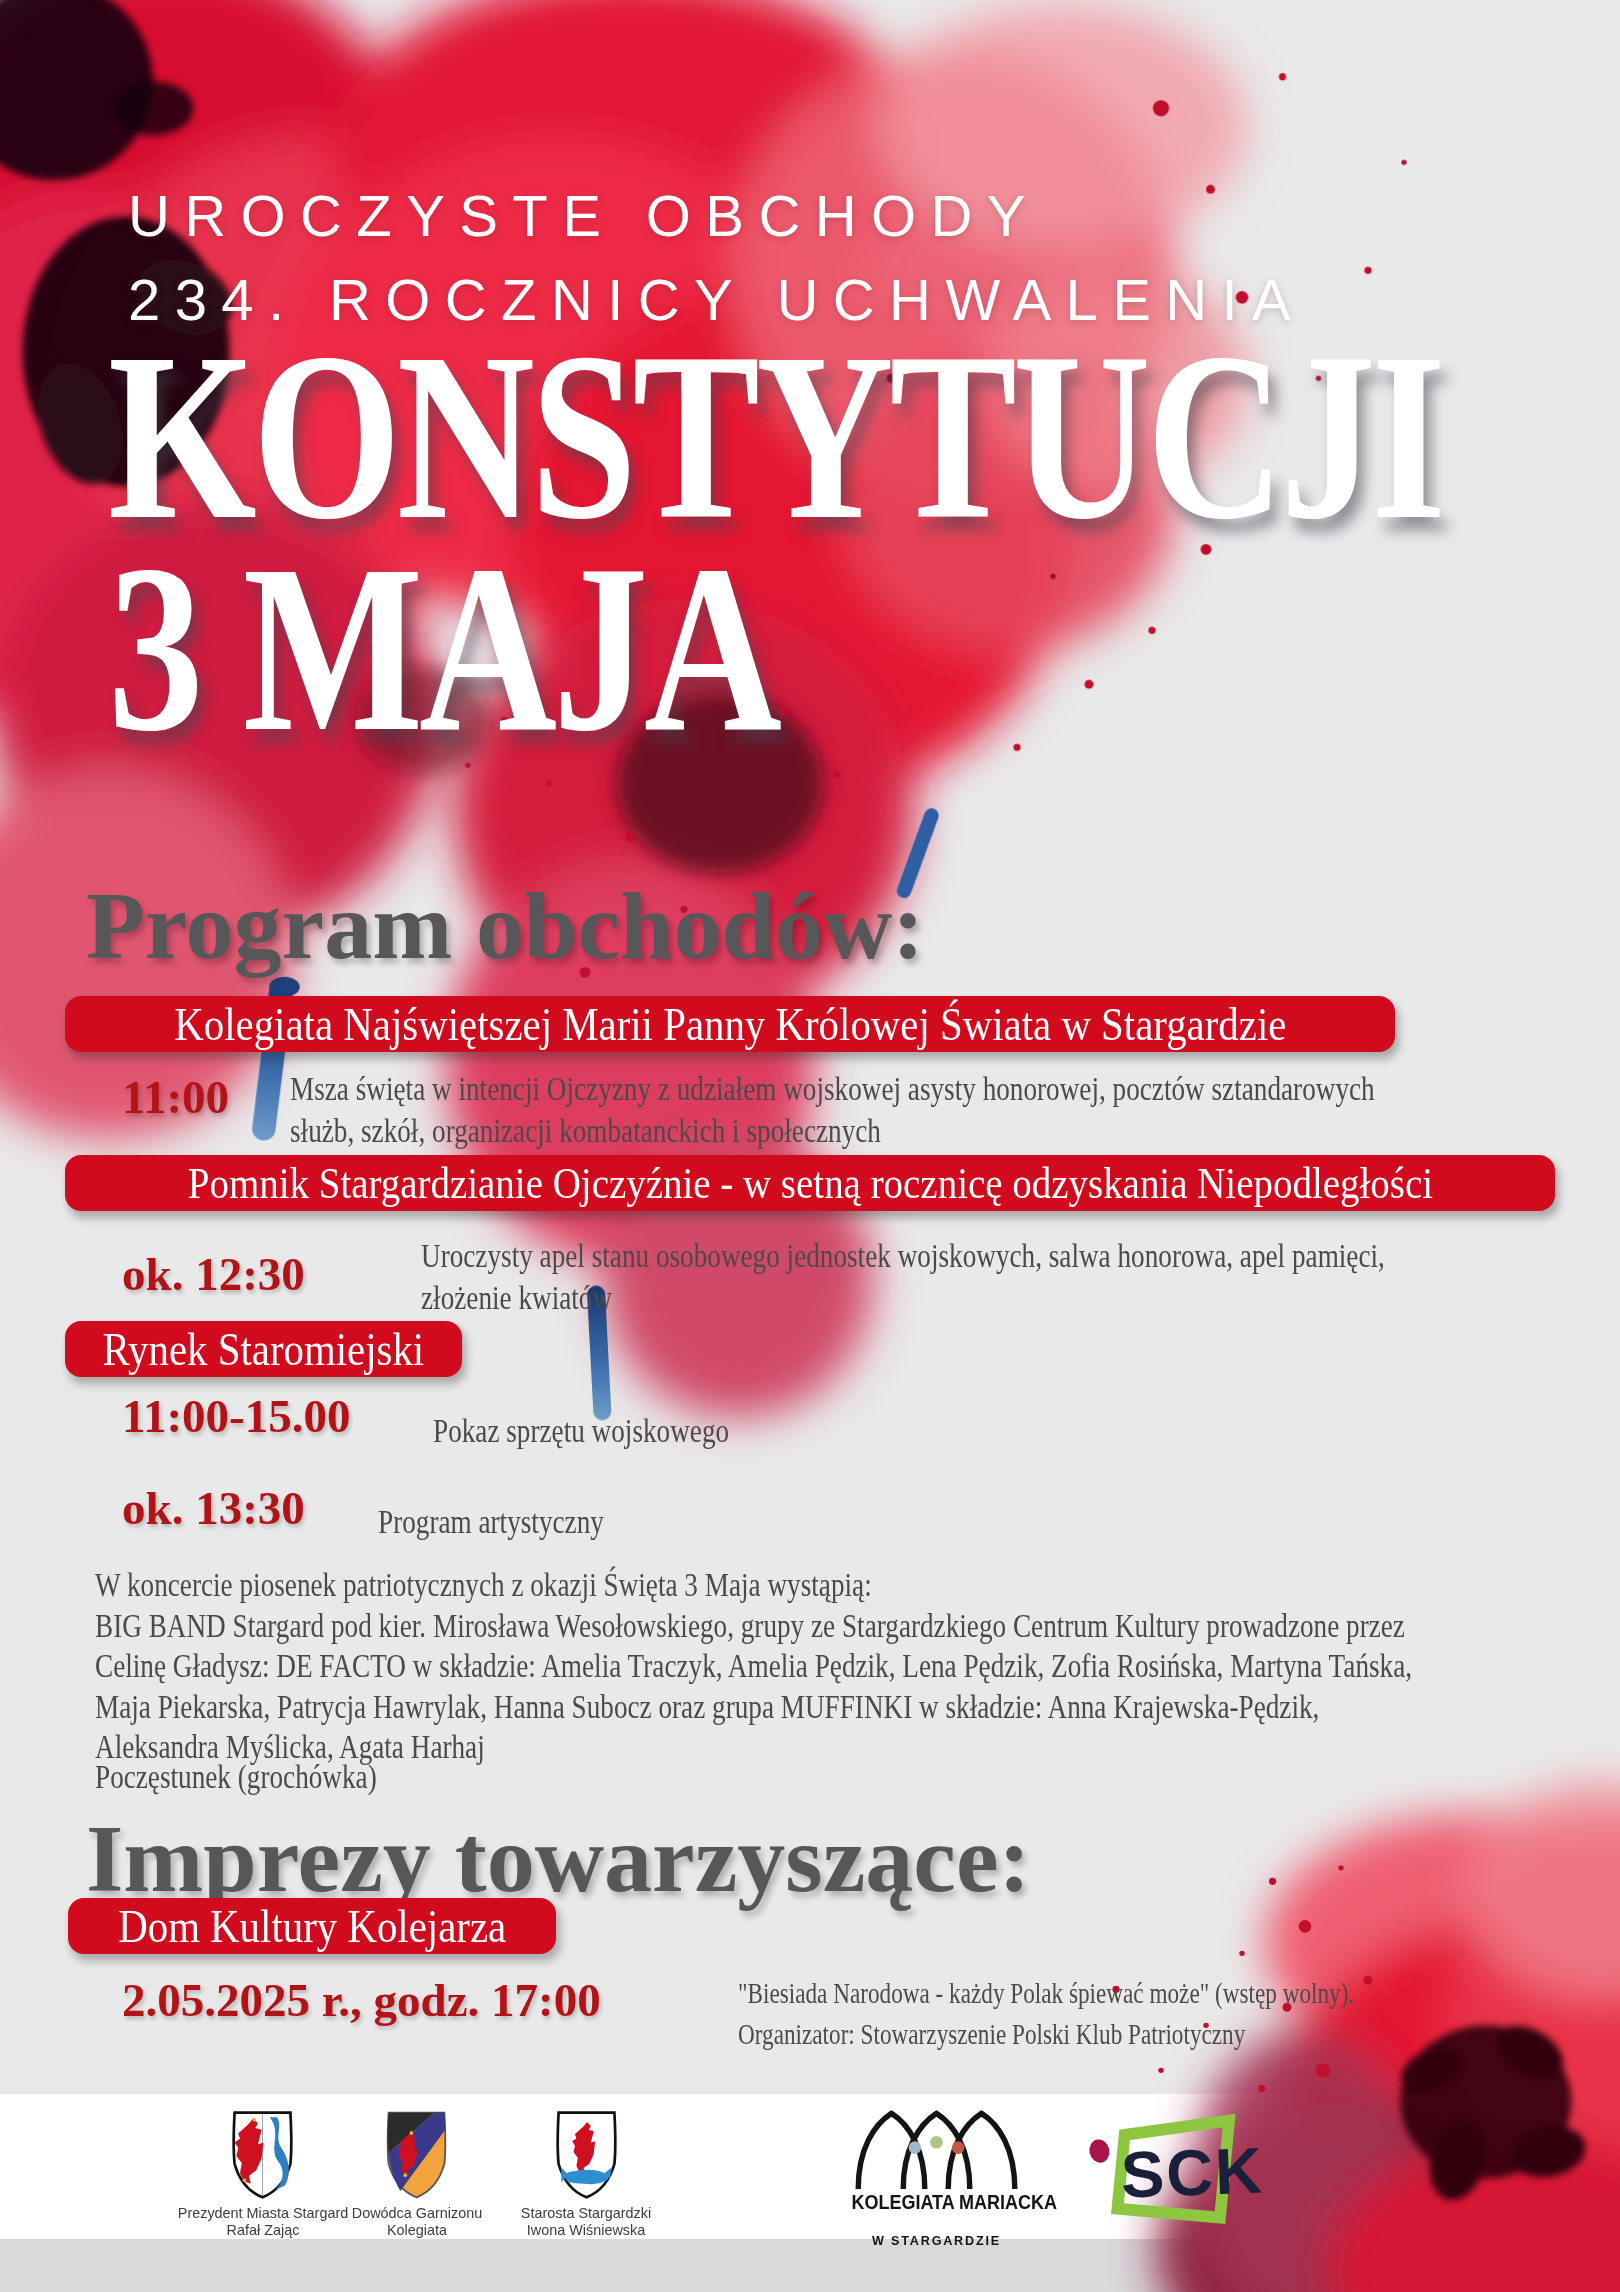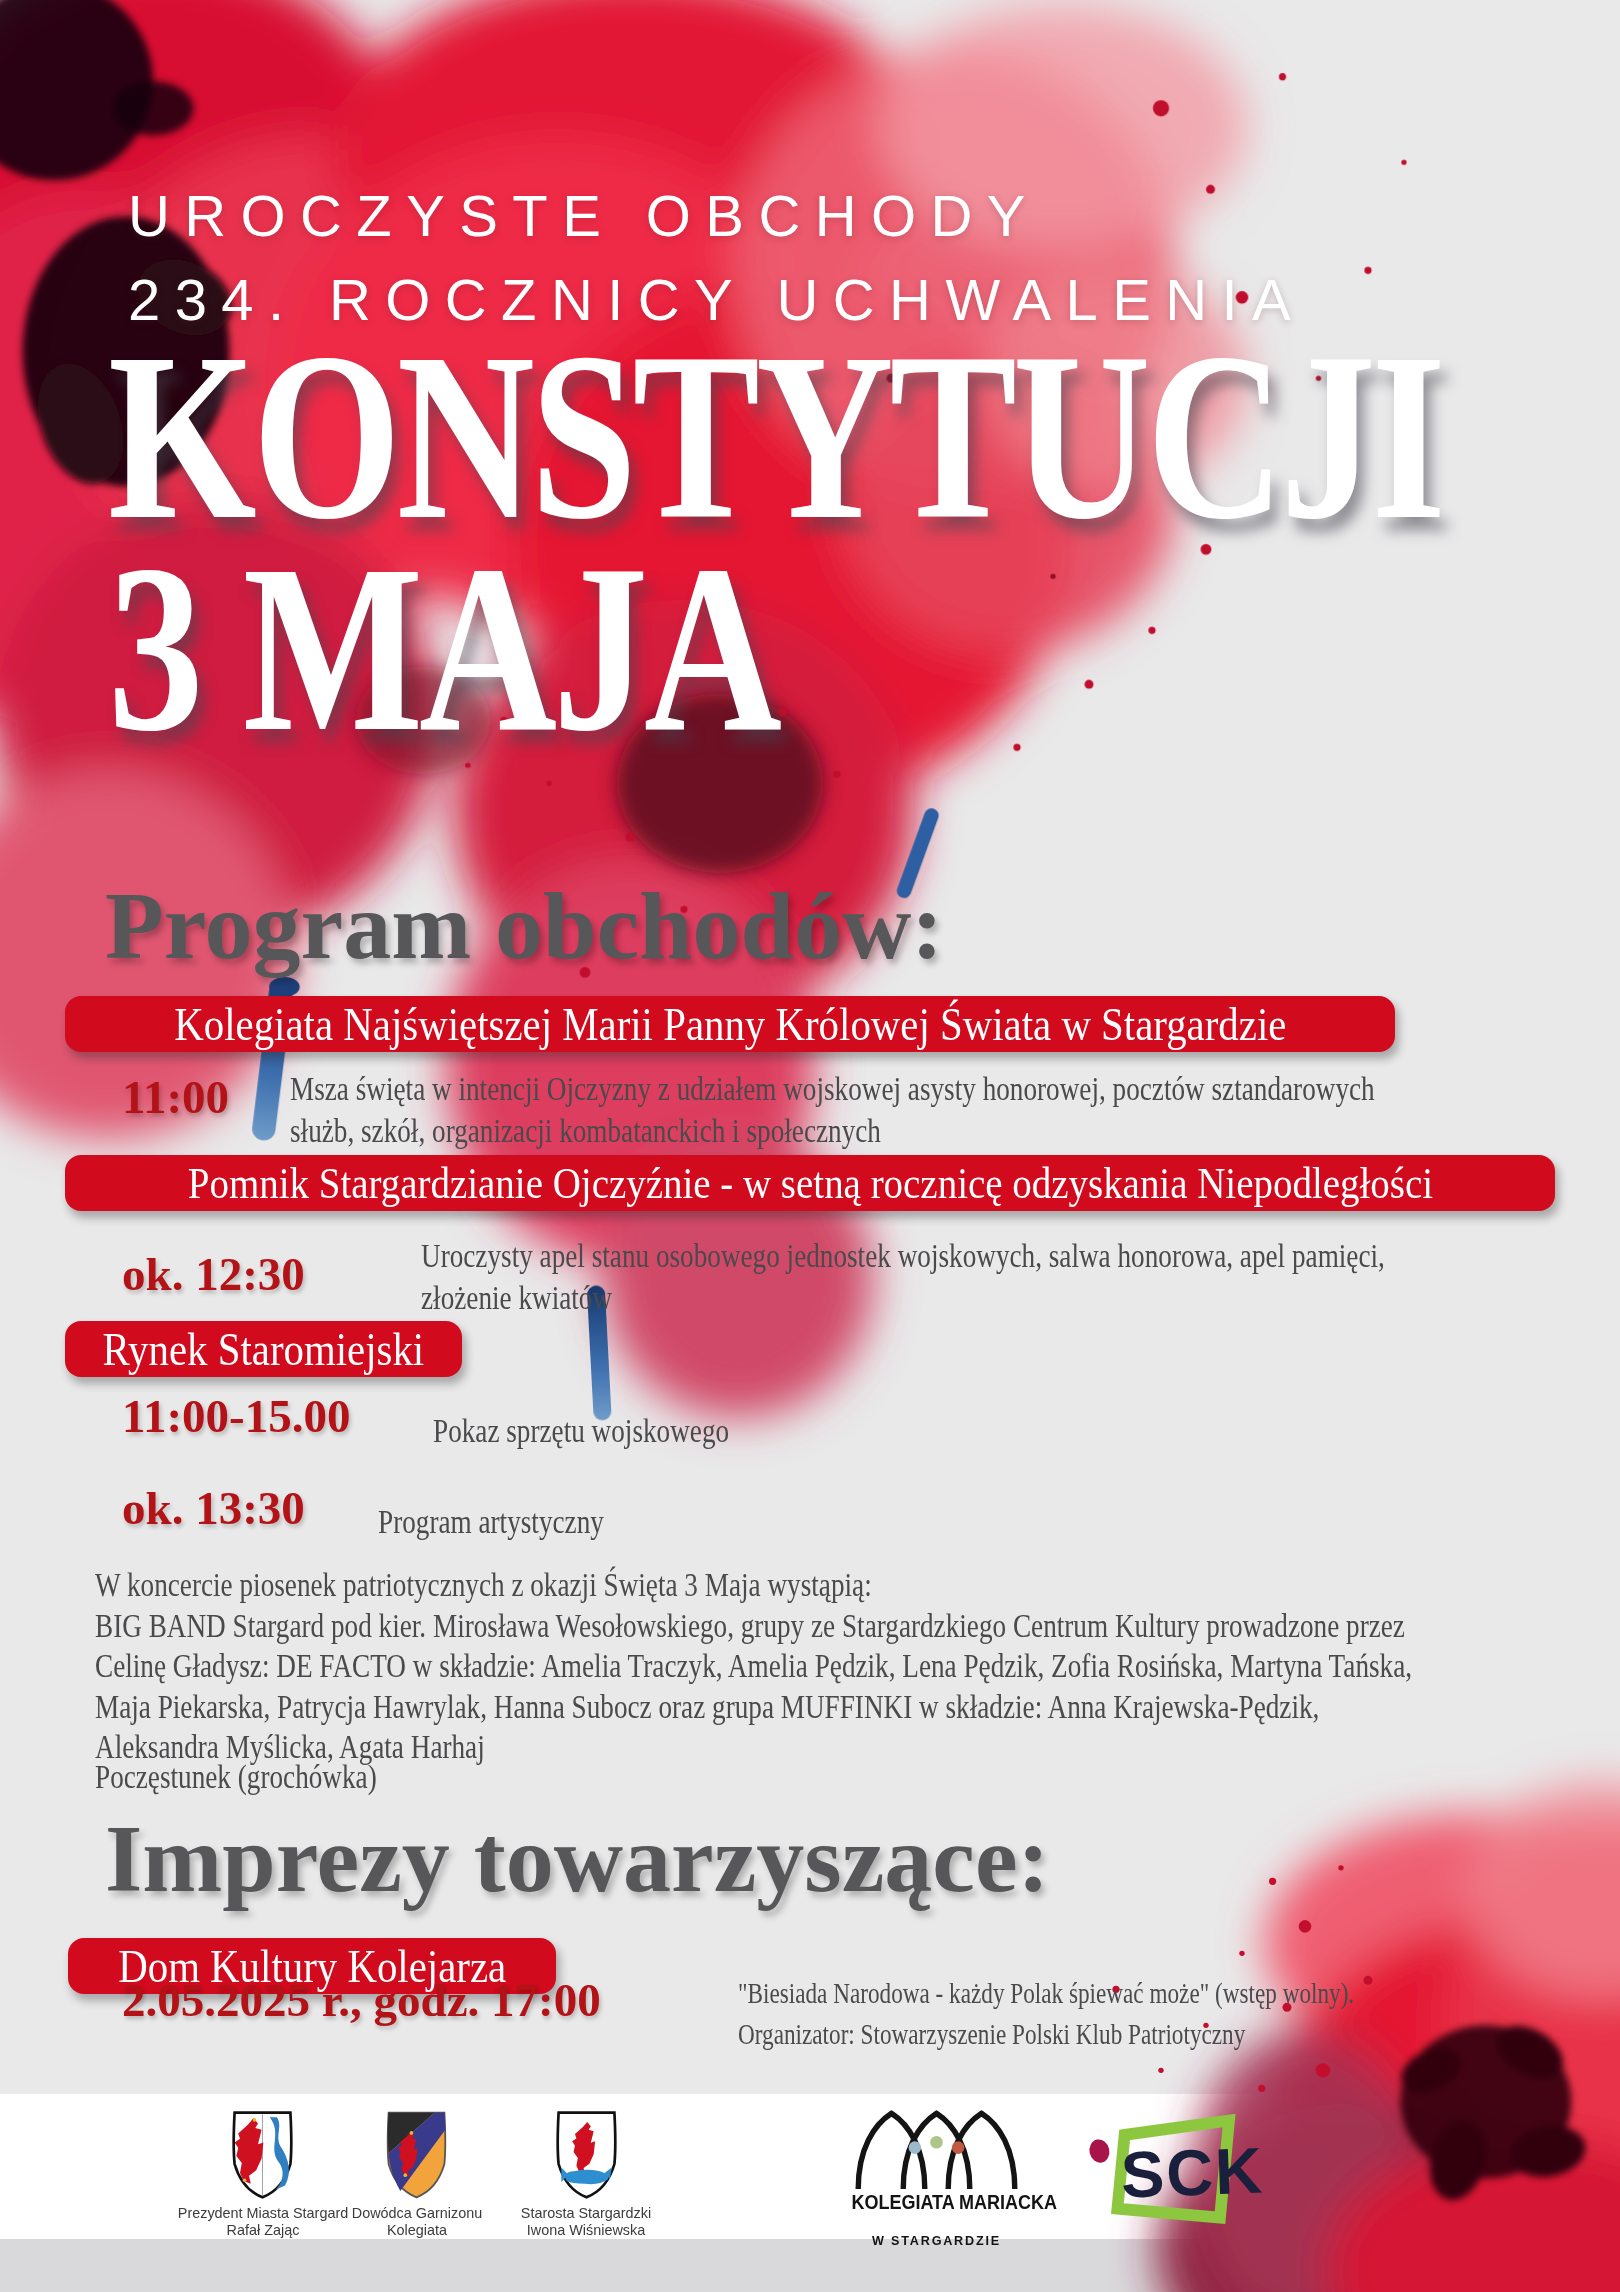--- a/index.html
+++ b/index.html
@@ -25,21 +25,20 @@
     text-shadow:9px 12.6px 16px rgba(70,70,80,.55);
     z-index:3;
   }
   
   .heading{
     position:absolute; left:86px; color:var(--heading-gray,#57575a);
     font-family:"Liberation Serif", serif; font-weight:700;
     font-size:96px; white-space:nowrap; line-height:1;
     text-shadow:3.6px 4.5px 6.3px rgba(0,0,0,.25);
     z-index:3;
-    margin-left:19px;
   }
   
   .banner{
     position:absolute; height:56px; border-radius:16px;
     background:var(--banner-red,#d20a1e);
     box-shadow:3.6px 6.3px 9px rgba(40,40,40,.33);
     display:flex; align-items:center; justify-content:center;
     z-index:3;
   }
   .banner span{
@@ -248,21 +247,21 @@
 
   <div class="body-text nowrap para-line" style="left:95px; top:1564px;">W koncercie piosenek patriotycznych z okazji Święta 3 Maja wystąpią:</div>
   <div class="body-text nowrap para-line" style="left:95px; top:1605px;">BIG BAND Stargard pod kier. Mirosława Wesołowskiego, grupy ze Stargardzkiego Centrum Kultury prowadzone przez</div>
   <div class="body-text nowrap para-line" style="left:95px; top:1645px;">Celinę Gładysz: DE FACTO w składzie: Amelia Traczyk, Amelia Pędzik, Lena Pędzik, Zofia Rosińska, Martyna Tańska,</div>
   <div class="body-text nowrap para-line" style="left:95px; top:1686px;">Maja Piekarska, Patrycja Hawrylak, Hanna Subocz oraz grupa MUFFINKI w składzie: Anna Krajewska-Pędzik,</div>
   <div class="body-text nowrap para-line" style="left:95px; top:1726px;">Aleksandra Myślicka, Agata Harhaj</div>
   <div class="body-text nowrap" style="left:95px; top:1756px;">Poczęstunek (grochówka)</div>
 
   <div class="heading" style="top:1811px;">Imprezy towarzyszące:</div>
 
-  <div class="banner" style="left:68px; top:1898px; width:488px;margin-top:40px;">
+  <div class="banner" style="left:68px; top:1898px; width:488px;">
     <span>Dom Kultury Kolejarza</span>
   </div>
   <div class="time" style="left:122px; top:1977px;">2.05.2025 r., godz. 17:00</div>
   <div class="body-text small-desc nowrap" style="left:738px; top:1973px;">"Biesiada Narodowa - każdy Polak śpiewać może" (wstęp wolny).</div>
   <div class="body-text small-desc nowrap" style="left:738px; top:2014px;">Organizator: Stowarzyszenie Polski Klub Patriotyczny</div>
 
   <div id="footer-band"></div>
   <div id="bottom-strip"></div>
 
   <div class="logo" style="left:230px; top:2110px;">

